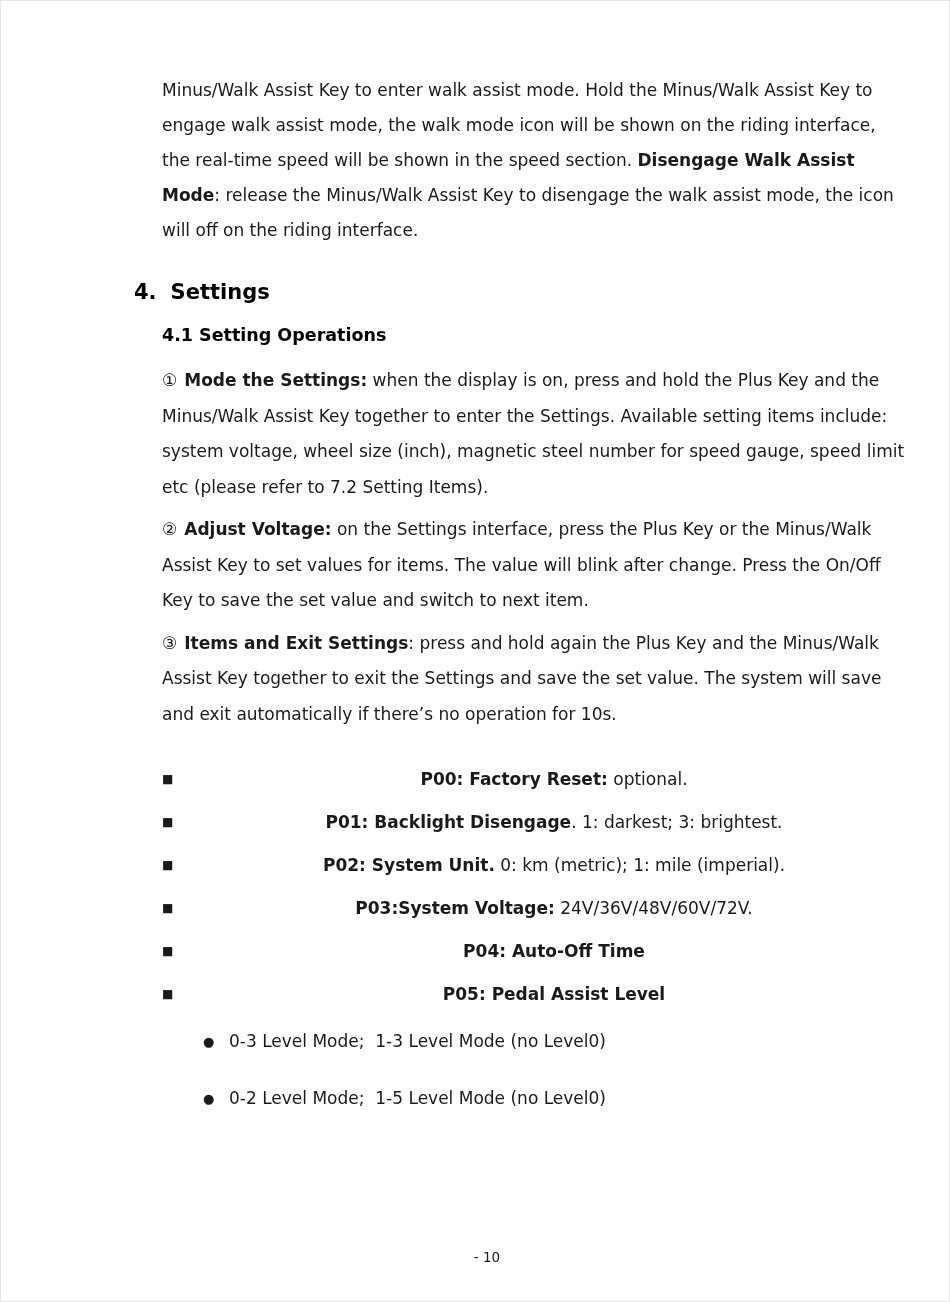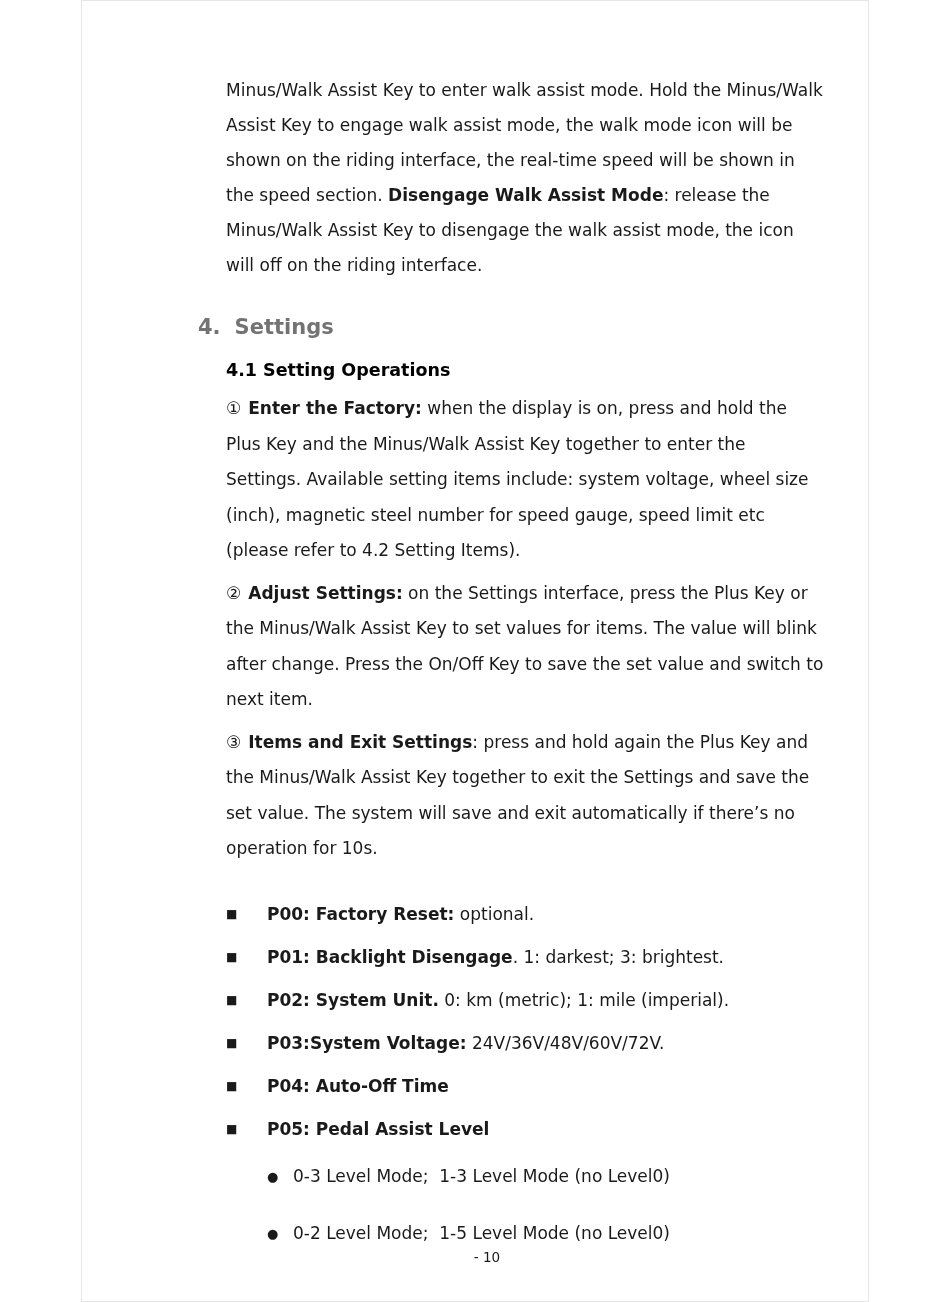--- a/index.html
+++ b/index.html
@@ -1,52 +1,53 @@
 <!DOCTYPE html>
 <html><head>
 <meta charset="utf-8">
 <style>
   * { margin: 0; padding: 0; box-sizing: border-box; }
   html, body { background: #ffffff; }
   .page {
-    width: 788px;
+    width: 950px;
     height: 1302px;
     margin: 0 auto;
     background: #ffffff;
     border: 1px solid #e6e6e6;
     position: relative;
     overflow: hidden;
     font-family: "DejaVu Sans", "Liberation Sans", sans-serif;
     color: #1a1a1a;
+    padding-left: 17px;
   }
   .content { padding: 72px 44px 0 116px; }
 
   .para {
     margin-left: 28px;
     font-size: 17px;
     line-height: 35px;
   }
   .bold { font-weight: bold; }
 
   .section-heading {
     font-size: 21px;
     font-weight: bold;
-    color: #737373;
+    color: #000000;
     margin-top: 28px;
     margin-bottom: 9px;
     line-height: 32px;
   }
   .section-heading .num { margin-right: 14px; }
 
   .sub-heading {
     margin-left: 28px;
     font-size: 17.5px;
     font-weight: bold;
     line-height: 36px;
-    margin-bottom: 3px;
+    margin-bottom: 10px;
     color: #000000;
   }
 
   .step {
     margin-left: 28px;
     font-size: 17px;
     line-height: 35.5px;
     margin-bottom: 7px;
   }
   .step .marker { margin-right: 7px; }
@@ -60,21 +61,21 @@
     font-size: 17px;
     line-height: 35px;
     margin-bottom: 8px;
   }
   .bullet-item .sq {
     width: 41px;
     flex: none;
     font-size: 12px;
     line-height: 35px;
   }
-  .bullet-item .txt { flex: 1; }
+  .bullet-item .txt { flex: 1; text-align: center; }
 
   .bullet-note {
     margin-left: 69px;
     font-size: 17px;
     line-height: 35px;
     margin-bottom: 8px;
   }
 
   .sub-bullet {
     display: flex;
@@ -107,23 +108,23 @@
 
 <div class="page">
   <div class="content">
 
     <p class="para"><span>Minus/Walk Assist Key to enter walk assist mode. Hold the Minus/Walk Assist Key to engage walk assist mode, the walk mode icon will be shown on the riding interface, the real-time speed will be shown in the speed section. </span><span class="bold">Disengage Walk Assist Mode</span><span>: release the Minus/Walk Assist Key to disengage the walk assist mode, the icon will off on the riding interface.</span></p>
 
     <div class="section-heading"><span class="num">4.</span><span>Settings</span></div>
 
     <div class="sub-heading">4.1 Setting Operations</div>
 
-    <p class="step"><span class="marker">①</span><span class="bold">Enter the Factory:</span><span> when the display is on, press and hold the Plus Key and the Minus/Walk Assist Key together to enter the Settings. Available setting items include: system voltage, wheel size (inch), magnetic steel number for speed gauge, speed limit etc (please refer to 4.2 Setting Items).</span></p>
+    <p class="step"><span class="marker">①</span><span class="bold">Mode the Settings:</span><span> when the display is on, press and hold the Plus Key and the Minus/Walk Assist Key together to enter the Settings. Available setting items include: system voltage, wheel size (inch), magnetic steel number for speed gauge, speed limit etc (please refer to 7.2 Setting Items).</span></p>
 
-    <p class="step"><span class="marker">②</span><span class="bold">Adjust Settings:</span><span> on the Settings interface, press the Plus Key or the Minus/Walk Assist Key to set values for items. The value will blink after change. Press the On/Off Key to save the set value and switch to next item.</span></p>
+    <p class="step"><span class="marker">②</span><span class="bold">Adjust Voltage:</span><span> on the Settings interface, press the Plus Key or the Minus/Walk Assist Key to set values for items. The value will blink after change. Press the On/Off Key to save the set value and switch to next item.</span></p>
 
     <p class="step"><span class="marker">③</span><span class="bold">Items and Exit Settings</span><span>: press and hold again the Plus Key and the Minus/Walk Assist Key together to exit the Settings and save the set value. The system will save and exit automatically if there’s no operation for 10s.</span></p>
 
     <div class="items-block">
 
       <div class="bullet-item">
         <span class="sq">■</span>
         <span class="txt"><span class="bold">P00: Factory Reset:</span><span> optional.</span></span>
       </div>
 

